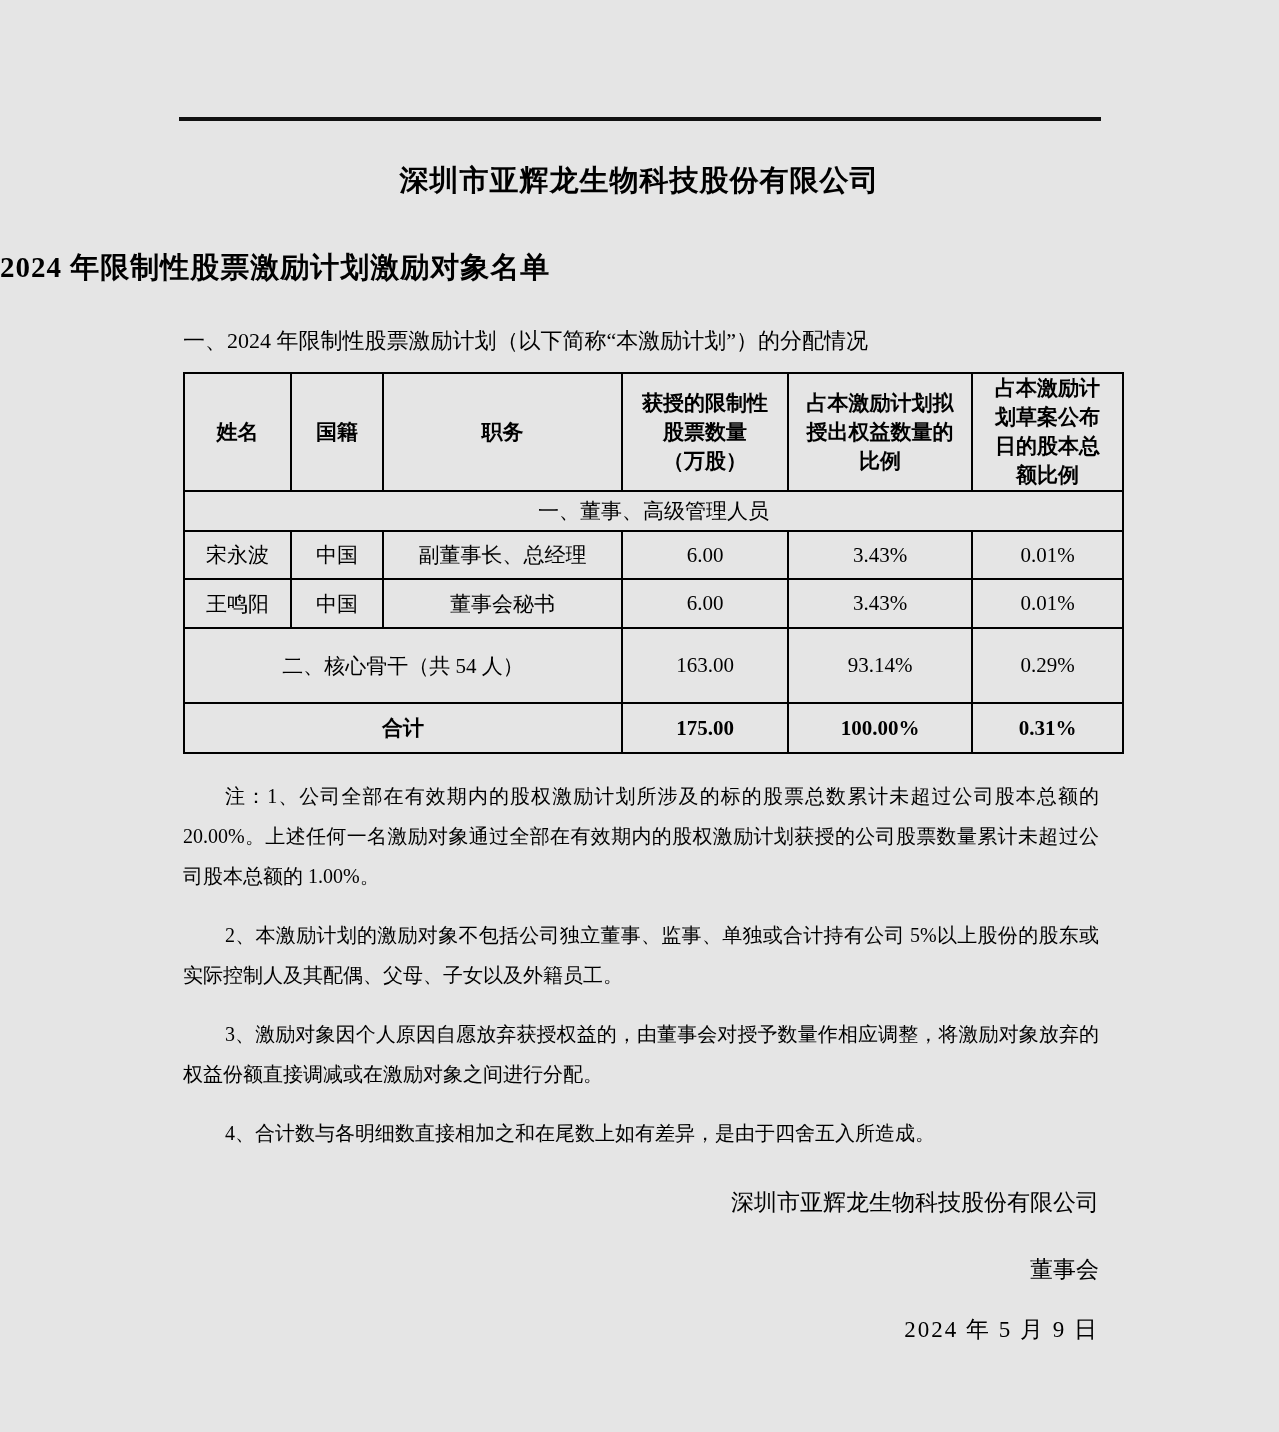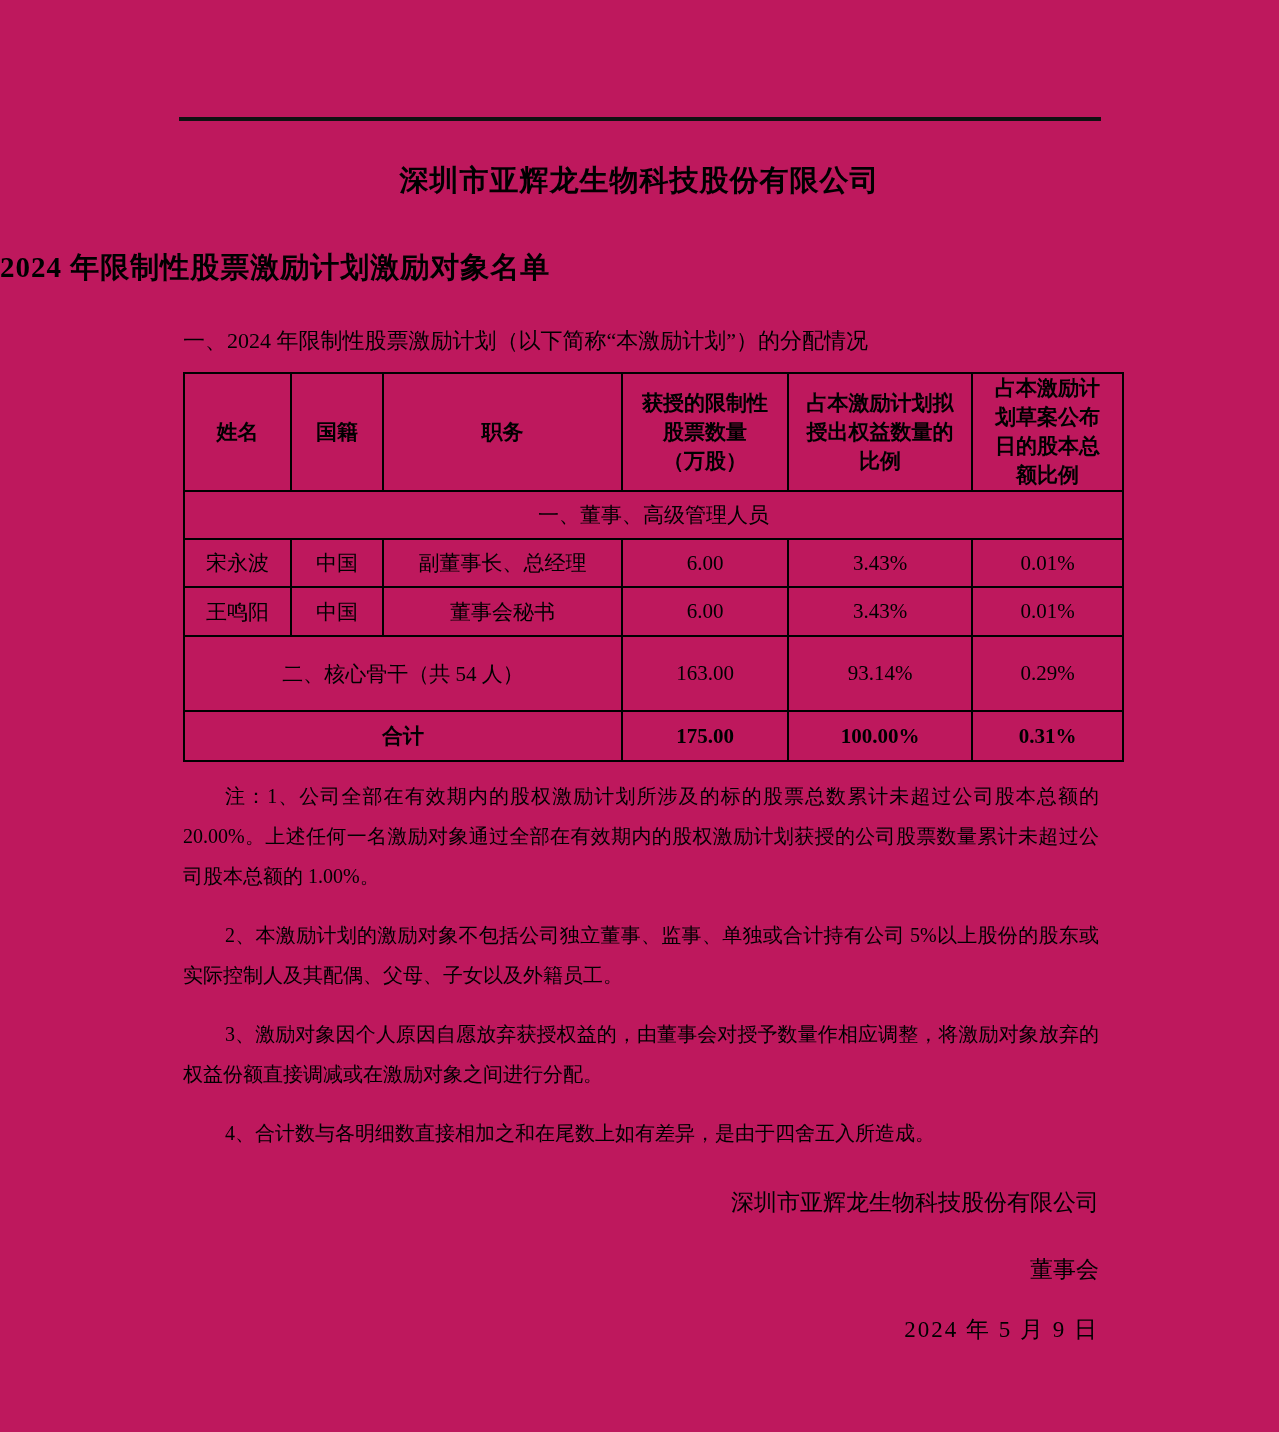--- a/index.html
+++ b/index.html
@@ -4,21 +4,21 @@
 <style>
   html, body {
     margin: 0;
     padding: 0;
     background: #ffffff;
   }
   .page {
     position: relative;
     width: 1279px;
     height: 1432px;
-    background: #be185d;
+    background: #e5e5e5;
     color: #000000;
     font-family: "Liberation Serif", "DejaVu Serif", serif;
     overflow: hidden;
   }
   .top-rule {
     position: absolute;
     left: 179px;
     top: 117px;
     width: 922px;
     height: 4px;
@@ -73,21 +73,21 @@
     vertical-align: middle;
     padding: 0;
     overflow: hidden;
   }
   table.alloc th {
     font-weight: bold;
     line-height: 29px;
     white-space: pre-line;
   }
   tr.r-head   { height: 115px; }
-  tr.r-group  { height: 48px; }
+  tr.r-group  { height: 40px; }
   tr.r-data1  { height: 48px; }
   tr.r-data2  { height: 49px; margin-left: 24px; }
   tr.r-group2 { height: 75px; }
   tr.r-total  { height: 50px; }
   td.cell-left {
     text-align: left;
     padding-left: 14px;
   }
   tr.r-total td {
     font-weight: bold;

